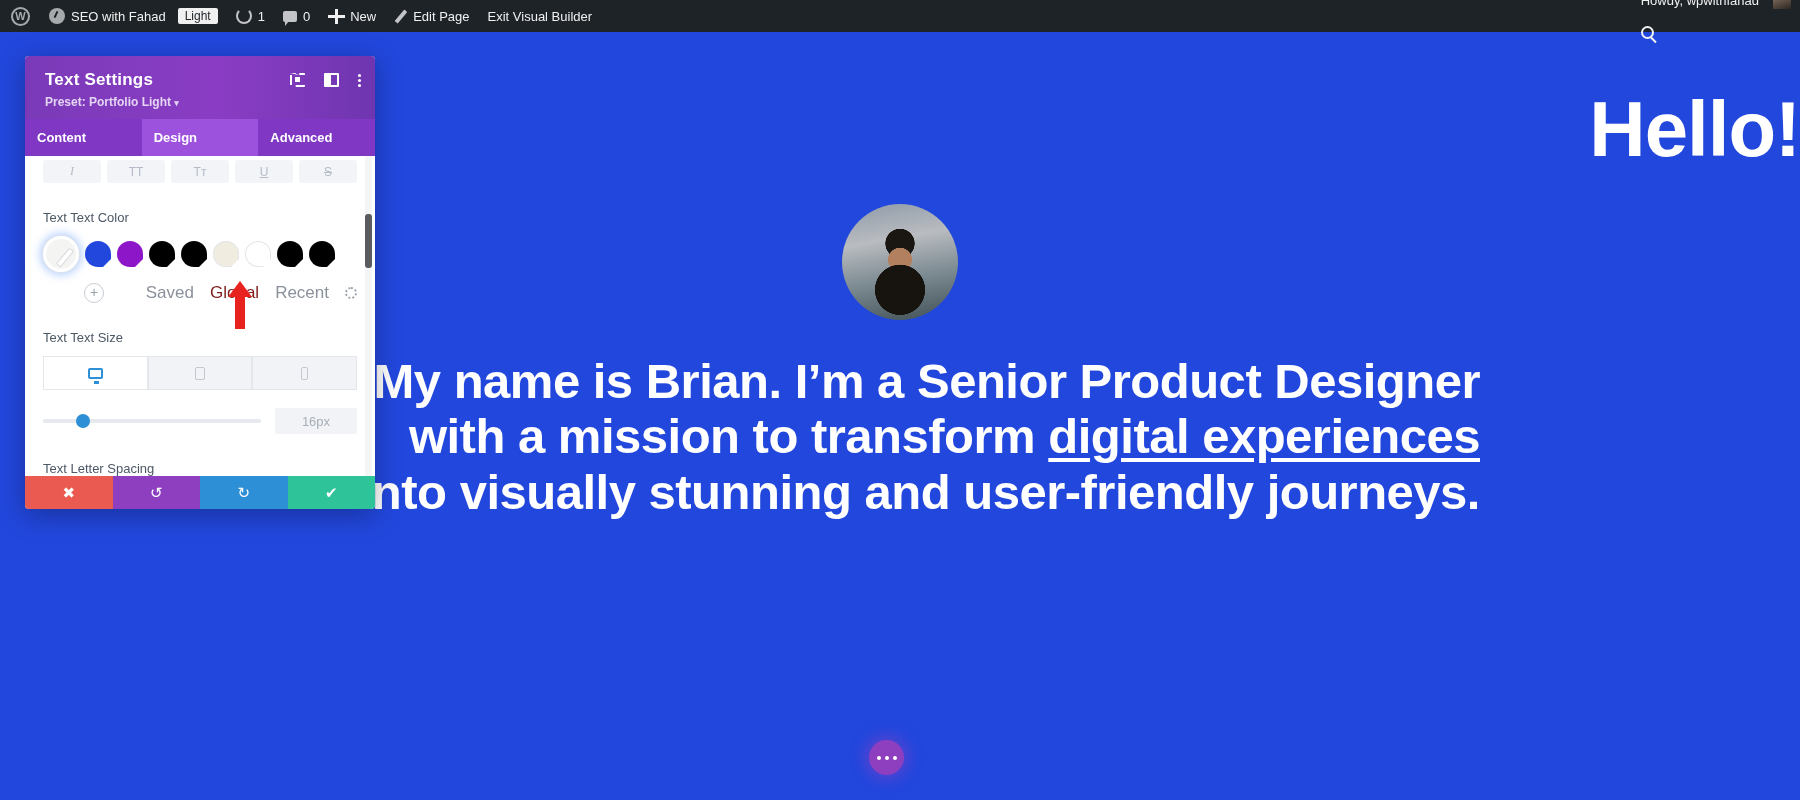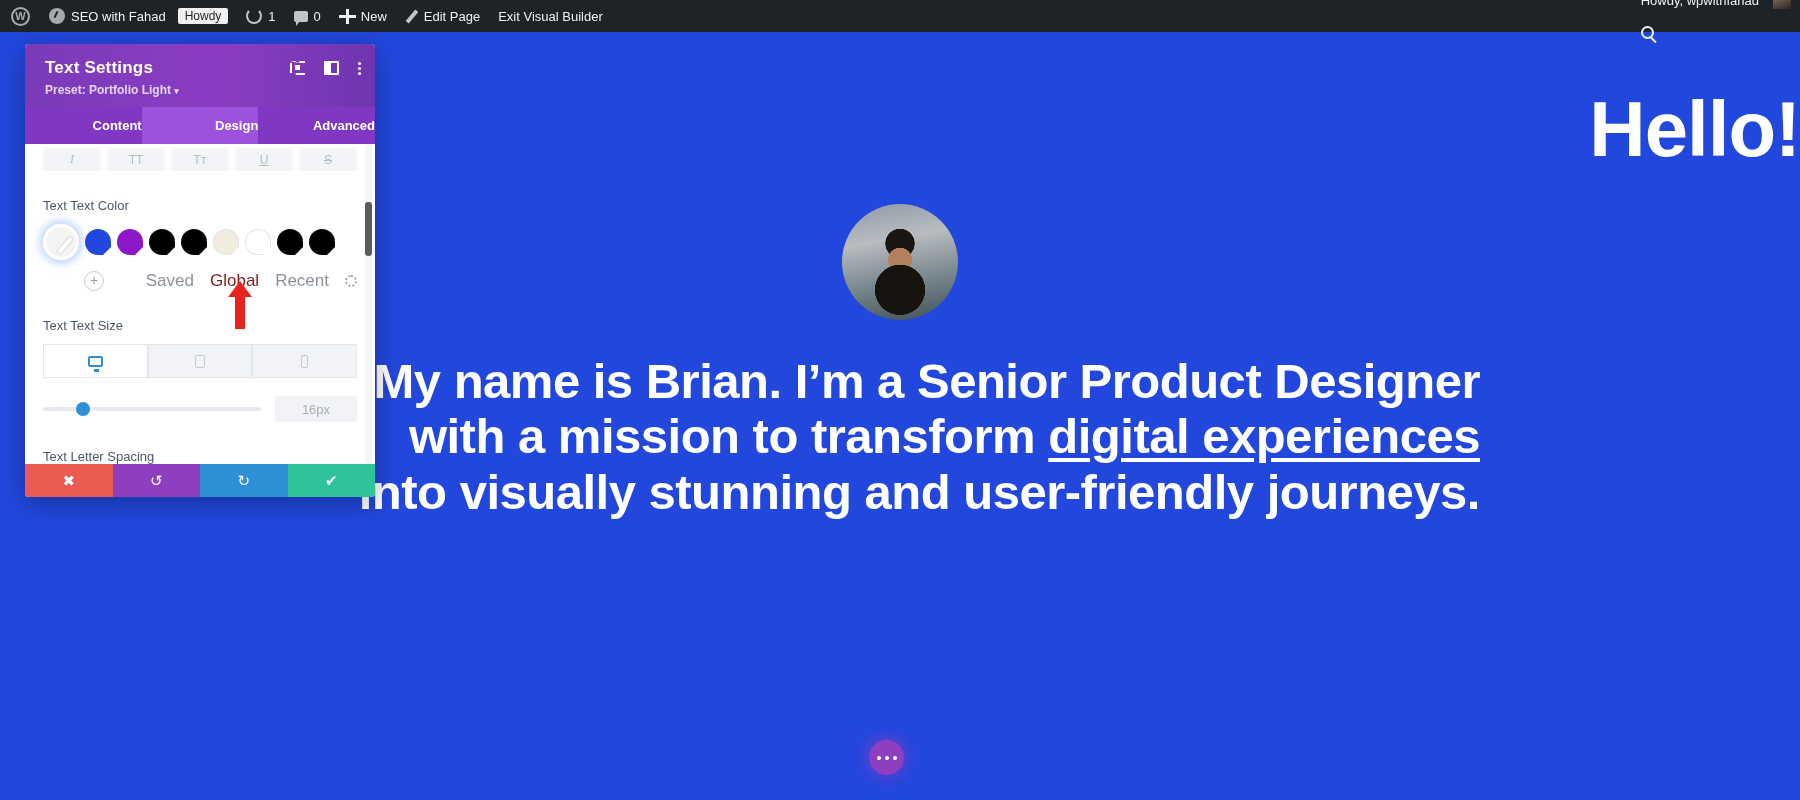--- a/index.html
+++ b/index.html
@@ -133,21 +133,21 @@
     width: 35px; height: 35px; border-radius: 50%;
     background: #8d3fc0;
     box-shadow: 0 0 14px 5px rgba(141,63,192,.45);
     display: flex; align-items: center; justify-content: center;
     gap: 4px;
   }
   #fab i { width: 4px; height: 4px; border-radius: 50%; background: #fff; display: block; }
 
   
   #settings-modal {
-    position: absolute; left: 25px; top: 44px;
+    position: absolute; left: 25px; top: 56px;
     width: 350px; height: 453px;
     background: #fff; border-radius: 4px;
     box-shadow: 0 6px 28px rgba(0,0,0,.3);
     overflow: hidden; z-index: 40;
     display: flex; flex-direction: column;
   }
   #modal-header {
     background: linear-gradient(90deg,#7a3ab8 0%,#8a3dc4 55%,#6f35b0 100%);
     padding: 14px 20px 10px; color: #fff; position: relative;
   }
@@ -182,21 +182,21 @@
     content: ""; position: absolute; left: 0; top: 0;
     width: 5px; height: 10px; background: #fff;
   }
   .ico-dots {
     display: flex; flex-direction: column; gap: 2px; align-items: center;
   }
   .ico-dots i { width: 3px; height: 3px; background: #fff; border-radius: 50%; display: block; }
 
   #modal-tabs { display: flex; background: #7f37c4; }
   .tab {
-    flex: 1; text-align: right; padding: 11px 0;
+    flex: 1; text-align: left; padding: 11px 12px;
     color: #fff; font-size: 13px; font-weight: bold;
   }
   .tab.active { background: #9d52de; }
 
   #modal-body {
     flex: 1; background: #fff; position: relative;
     overflow: hidden; padding: 0 18px;
   }
   #scroll-track {
     position: absolute; right: 3px; top: 0; width: 7px; height: 100%;
@@ -310,21 +310,21 @@
 
 <div id="admin-bar">
   <div class="ab-item logo">
     <span class="wp-logo"></span>
   </div>
   <div class="ab-item">
     <span class="site-icon"></span>
     <span>SEO with Fahad</span>
   </div>
   <div class="ab-item" style="padding-left:0">
-    <span class="live-badge">Howdy</span>
+    <span class="live-badge">Light</span>
   </div>
   <div class="ab-item">
     <span class="ico-refresh"></span>
     <span>1</span>
   </div>
   <div class="ab-item">
     <span class="ico-comment"></span>
     <span>0</span>
   </div>
   <div class="ab-item">

